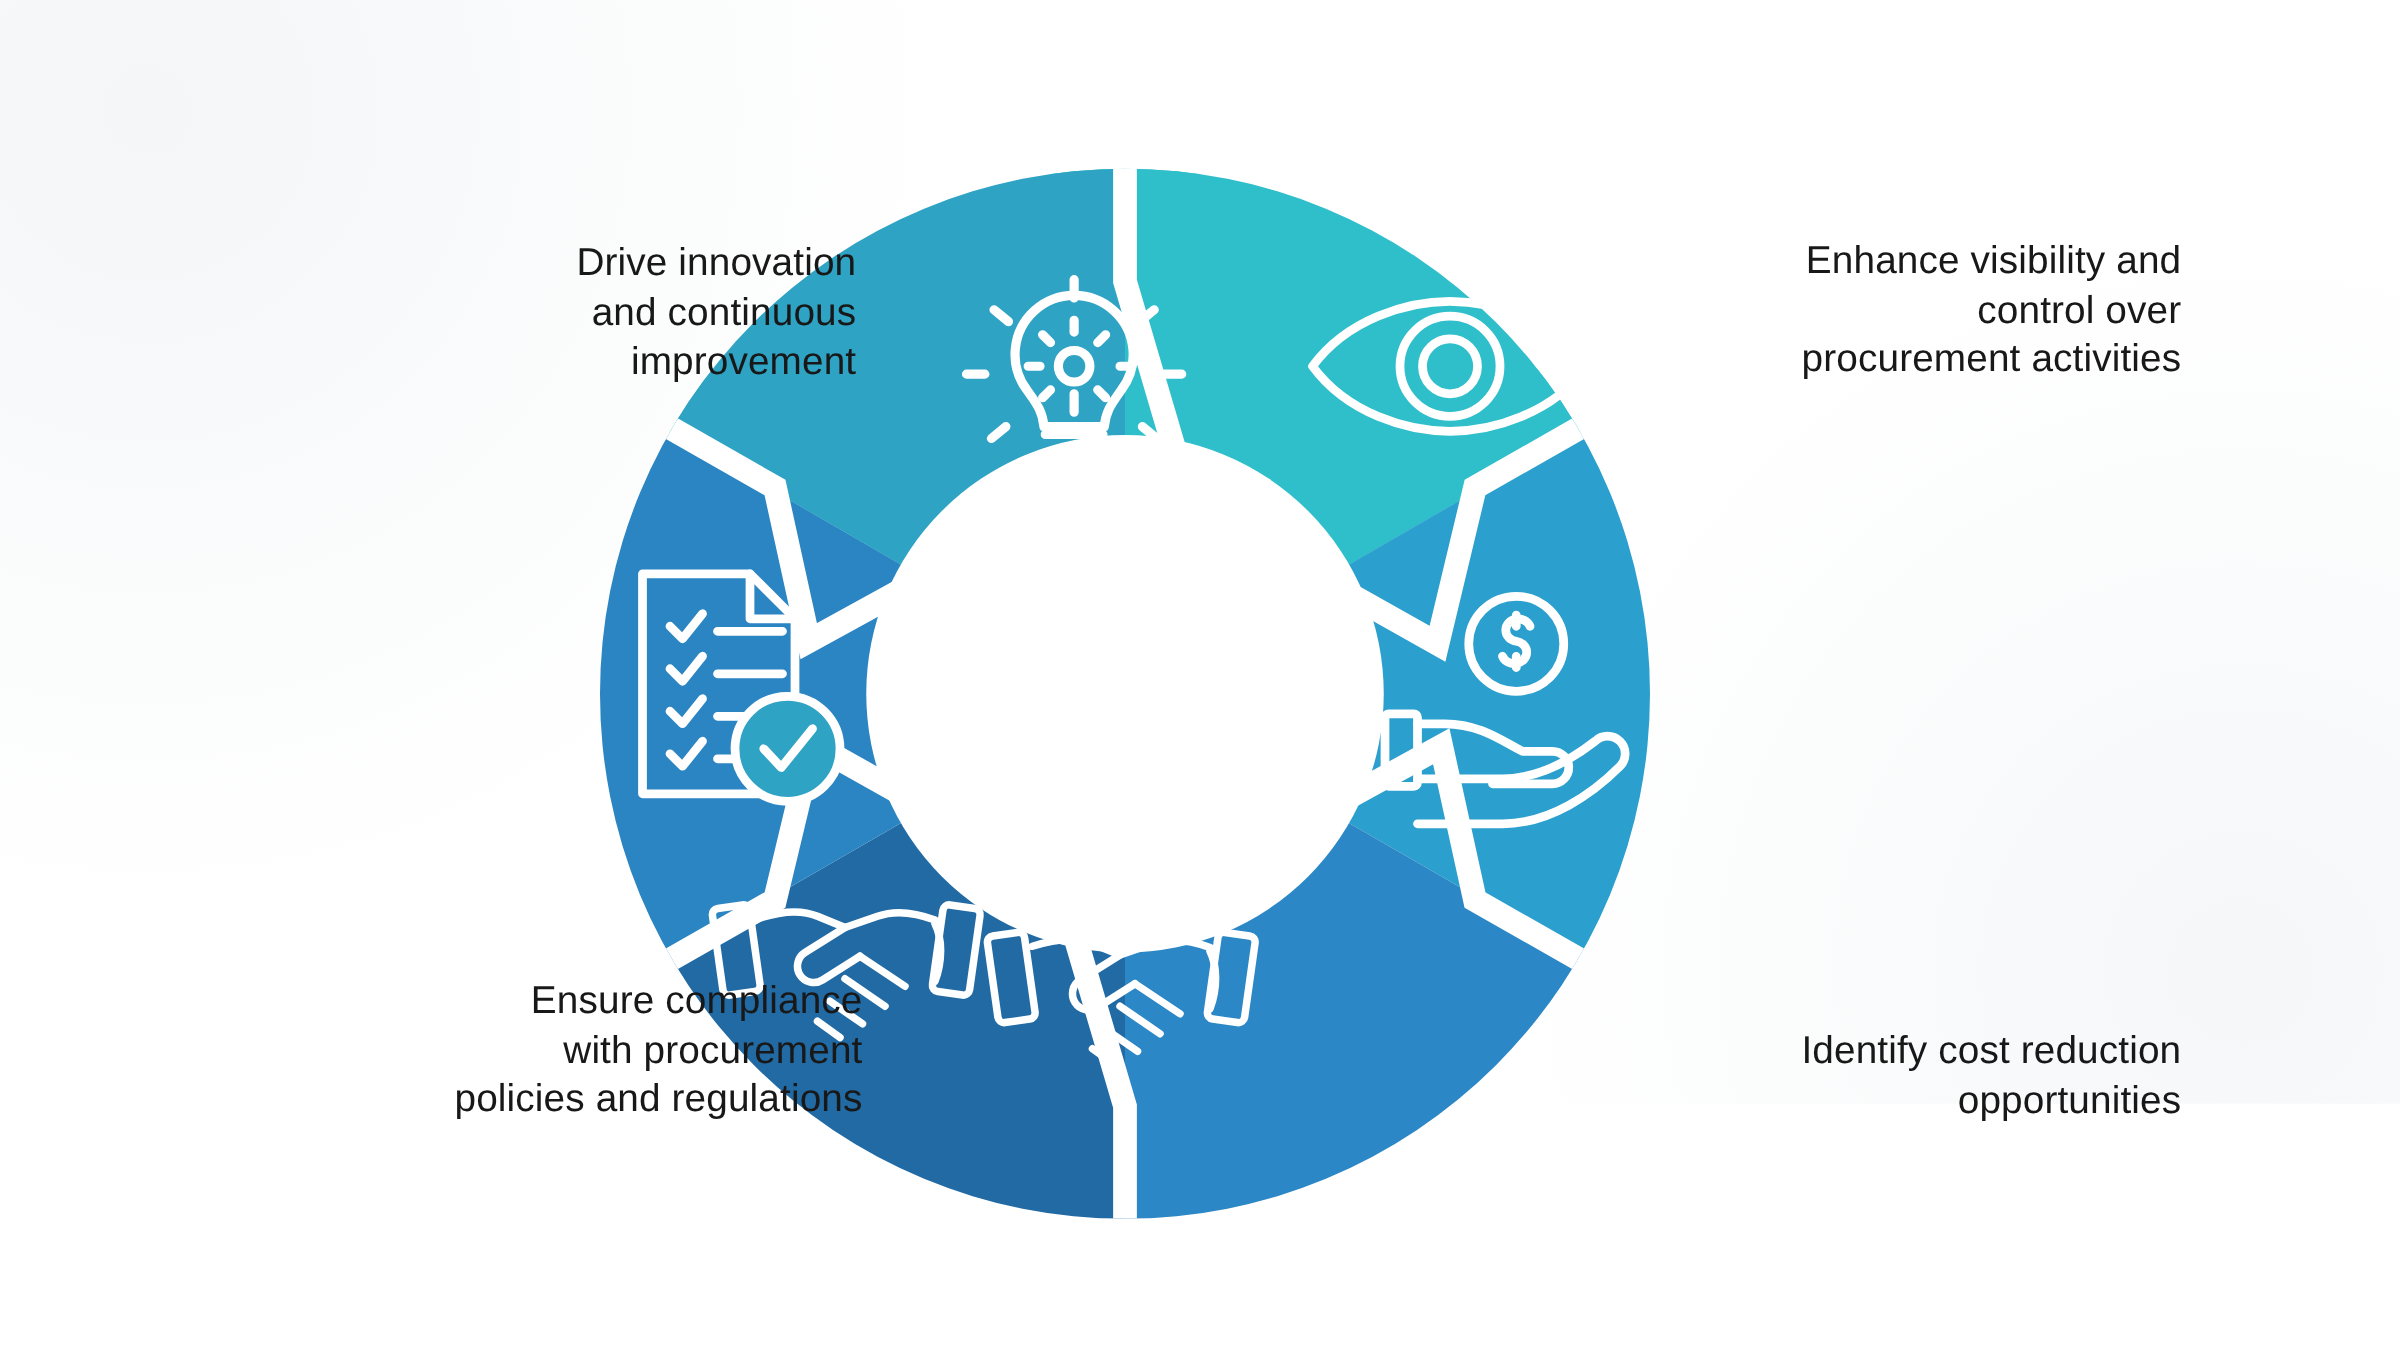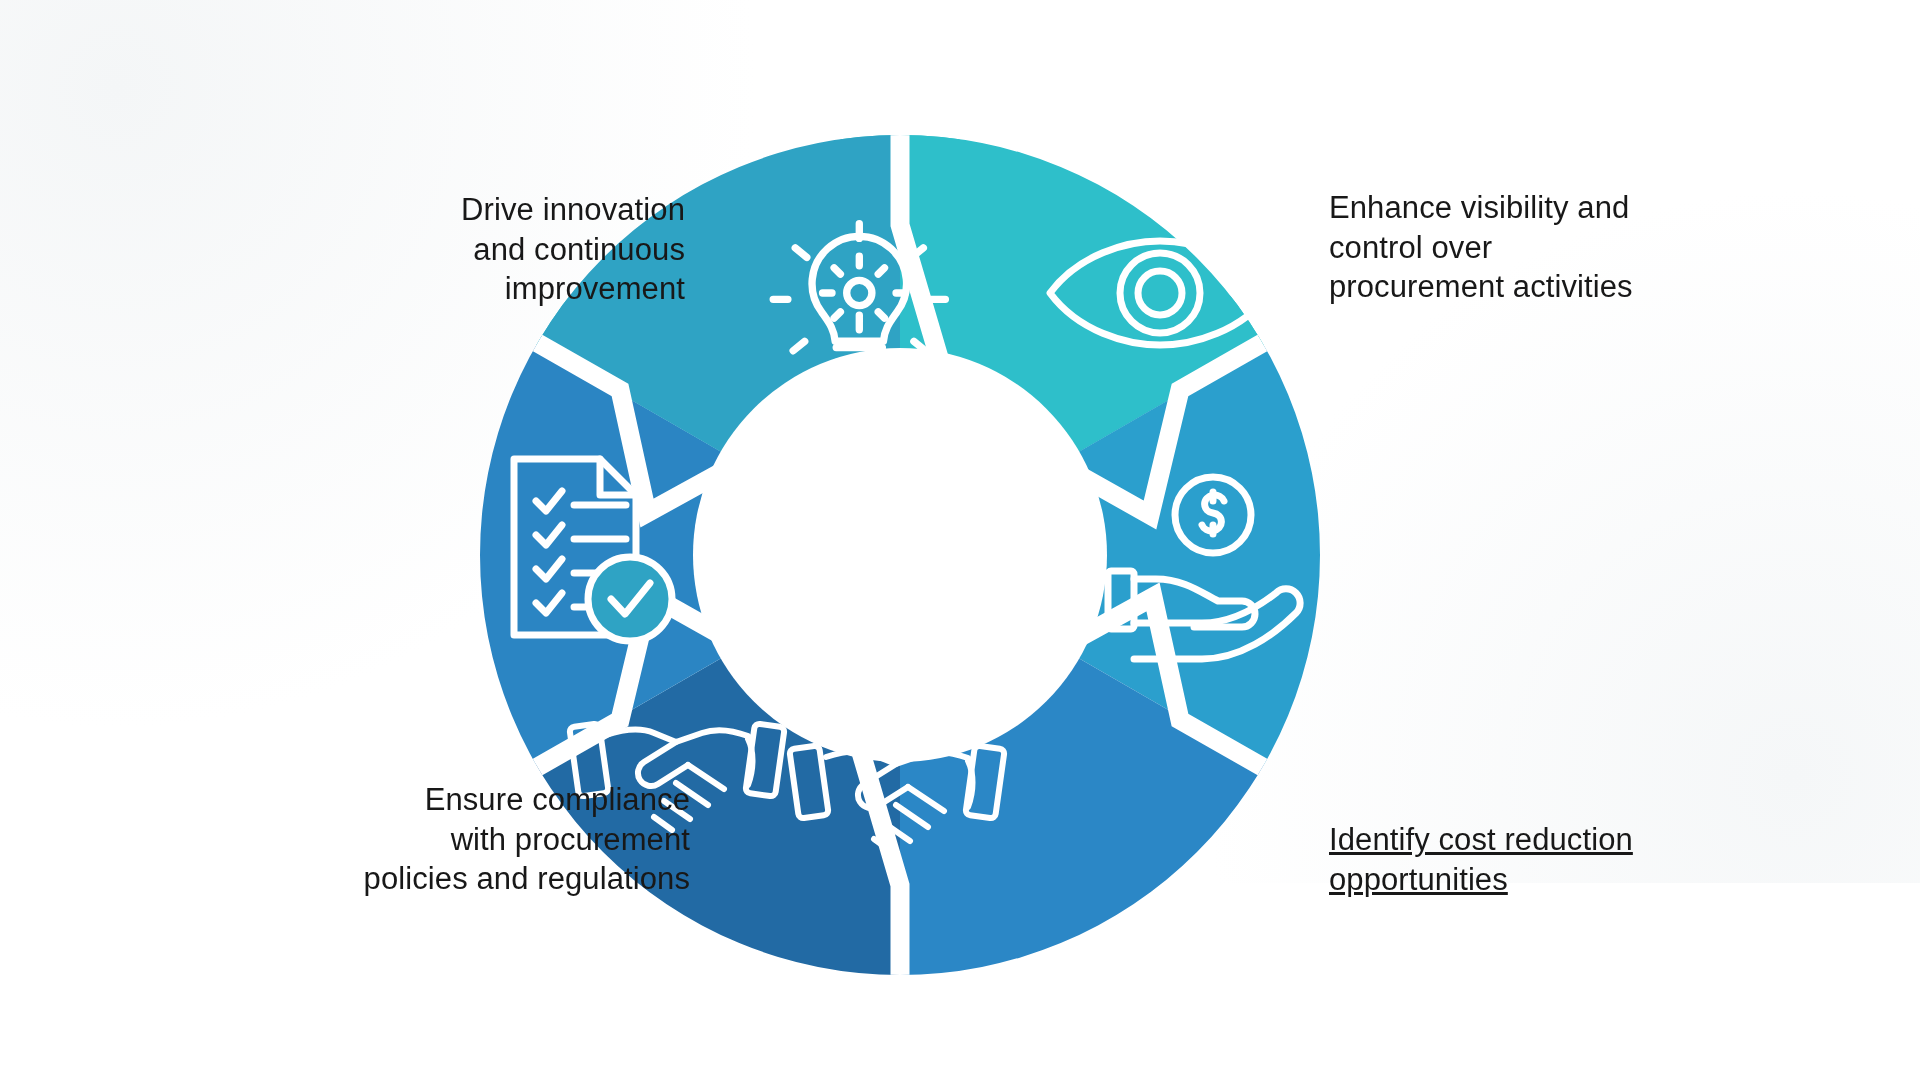--- a/index.html
+++ b/index.html
@@ -52,26 +52,26 @@
   .icon-g.thin { stroke-width: 6; }
 
   .callout {
     position: absolute;
     color: #181818;
     font-size: 31px;
     line-height: 1.28;
     letter-spacing: 0.1px;
     white-space: pre-line;
   }
-  .callout.right { text-align: left; margin-left: 14px; }
+  .callout.right { text-align: right; }
   .callout.left  { text-align: right; }
 
   #label-innovation { left: 275px;  top: 190px;  width: 410px; }
   #label-visibility { left: 1315px; top: 188px;  width: 430px; }
-  #label-cost       { left: 1315px; top: 820px;  width: 430px; text-decoration: underline; }
+  #label-cost       { left: 1315px; top: 820px;  width: 430px; }
   #label-compliance { left: 230px;  top: 780px;  width: 460px; text-align: right; }
 </style>
 </head>
 <body>
 
 <div id="canvas">
   <div id="bg-wash"></div>
 
   <div id="wheel-wrap">
 

